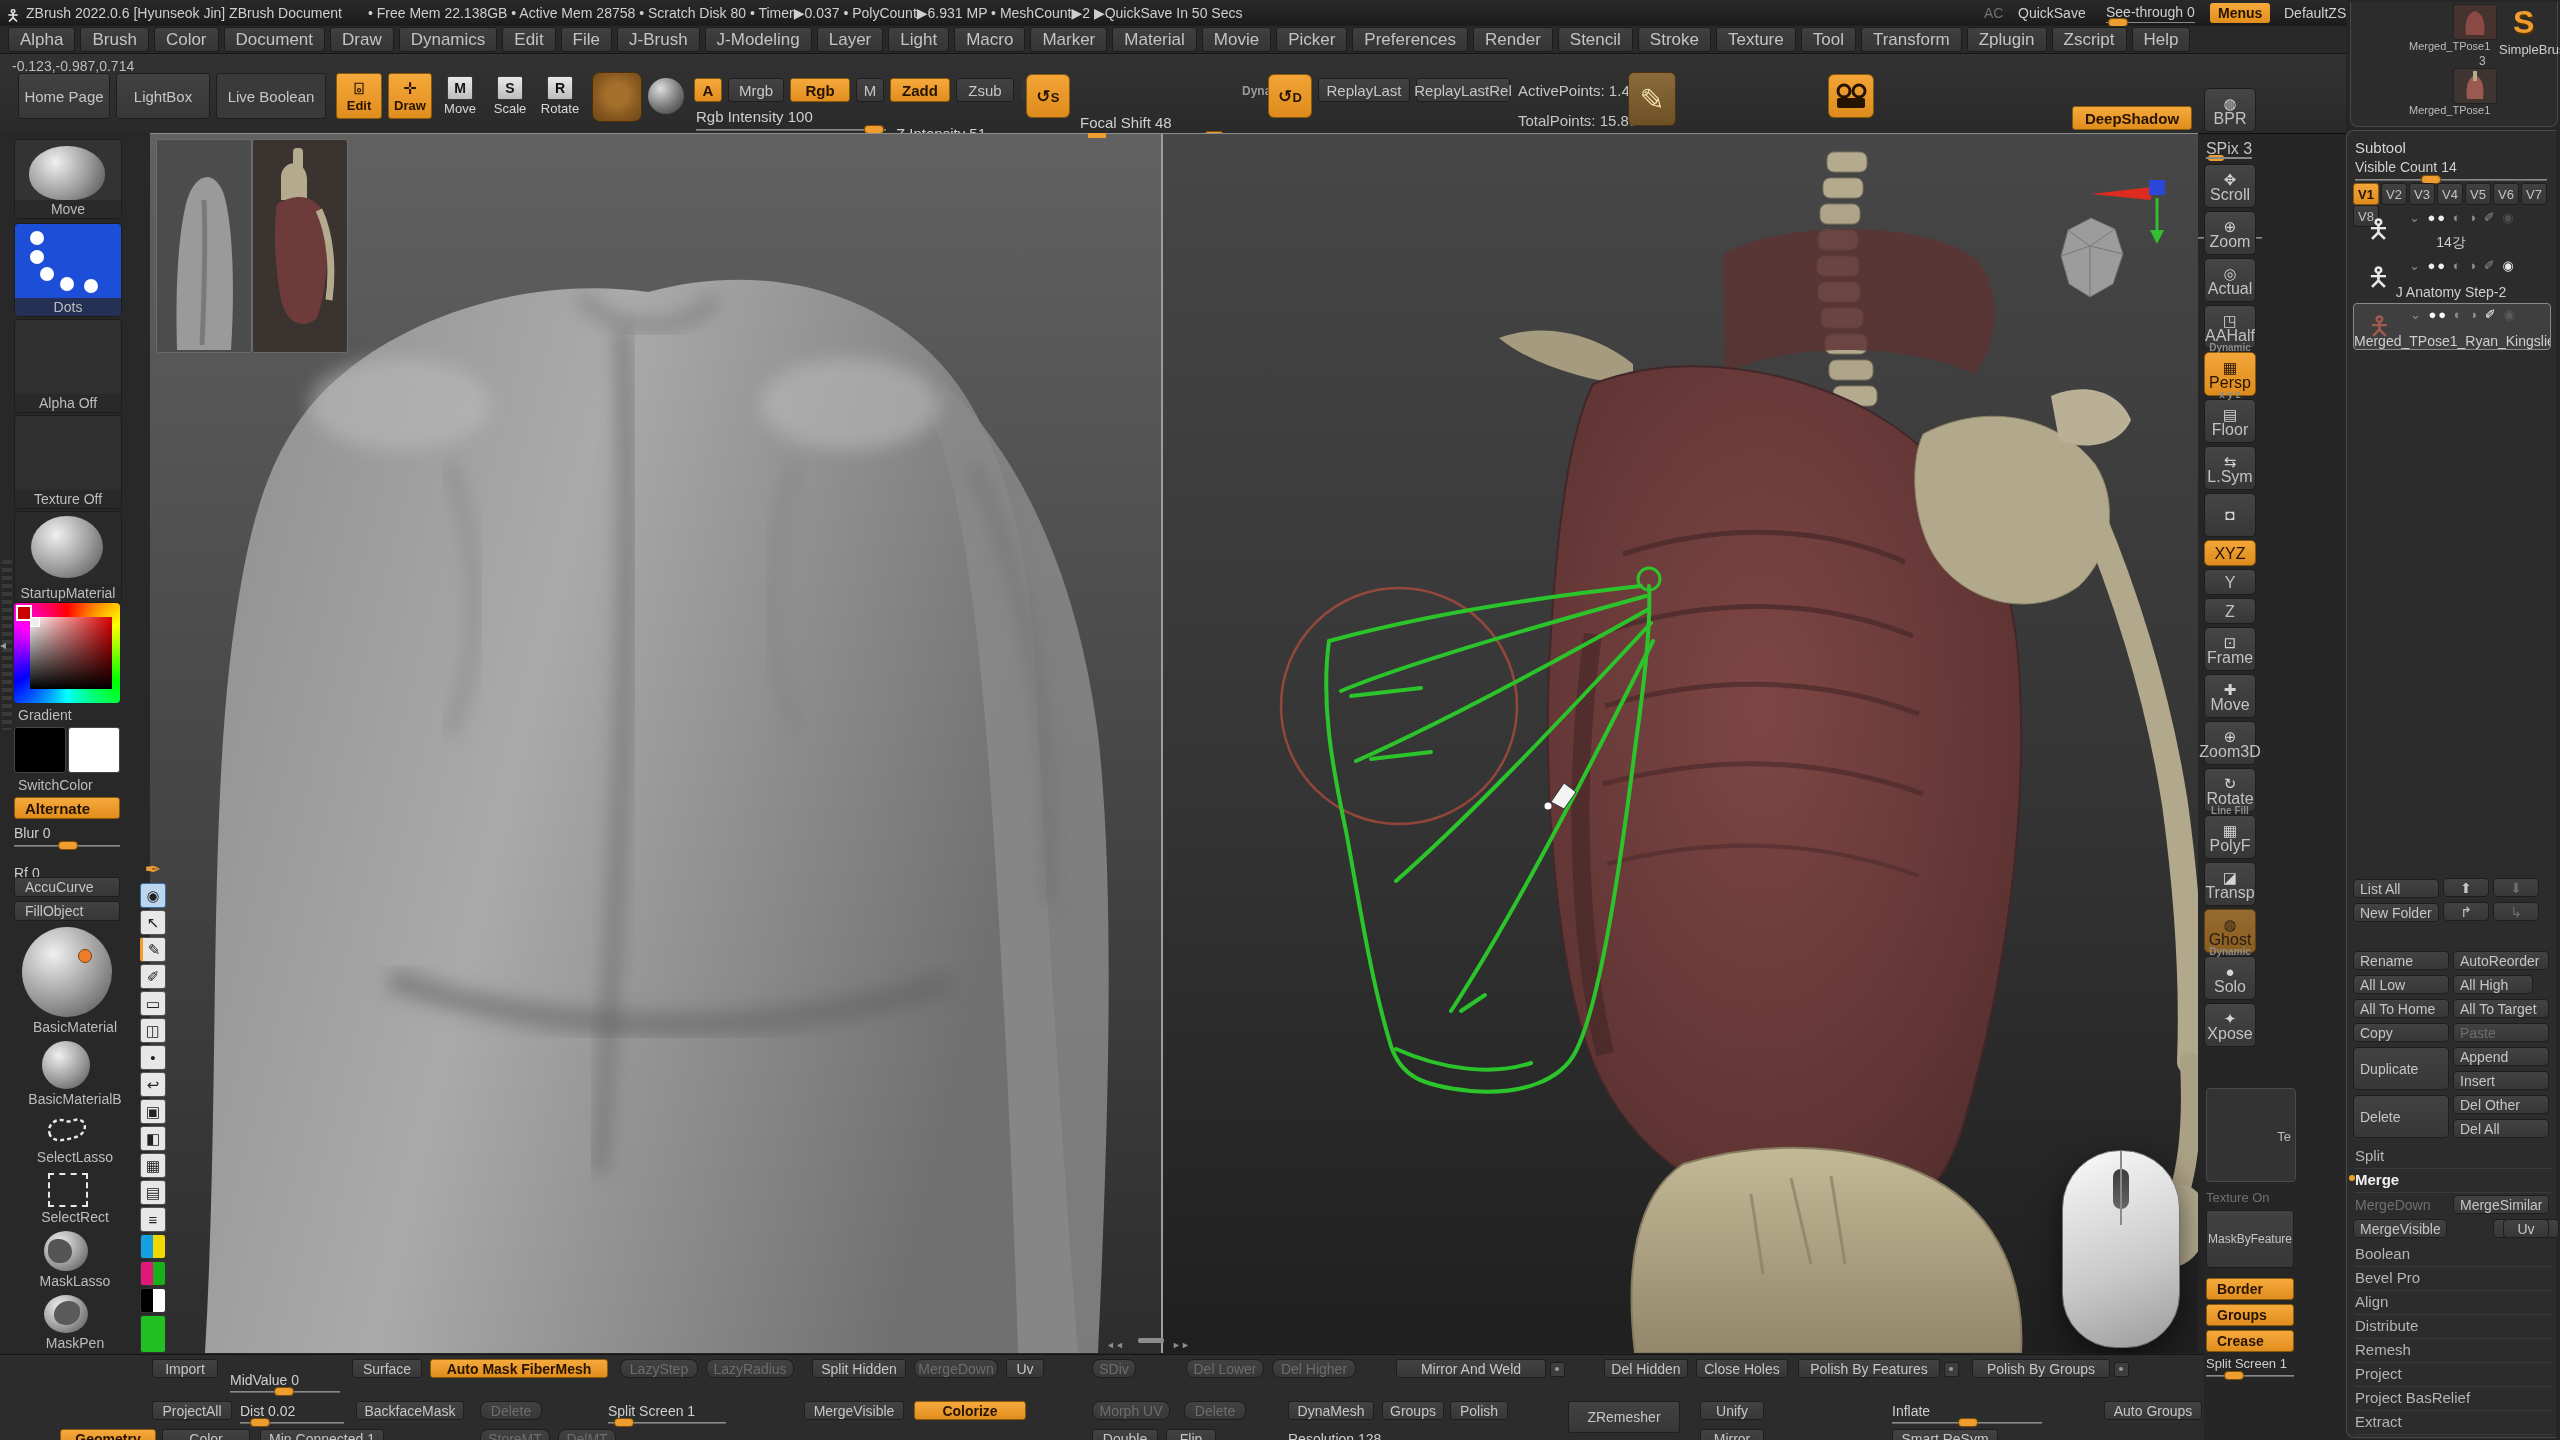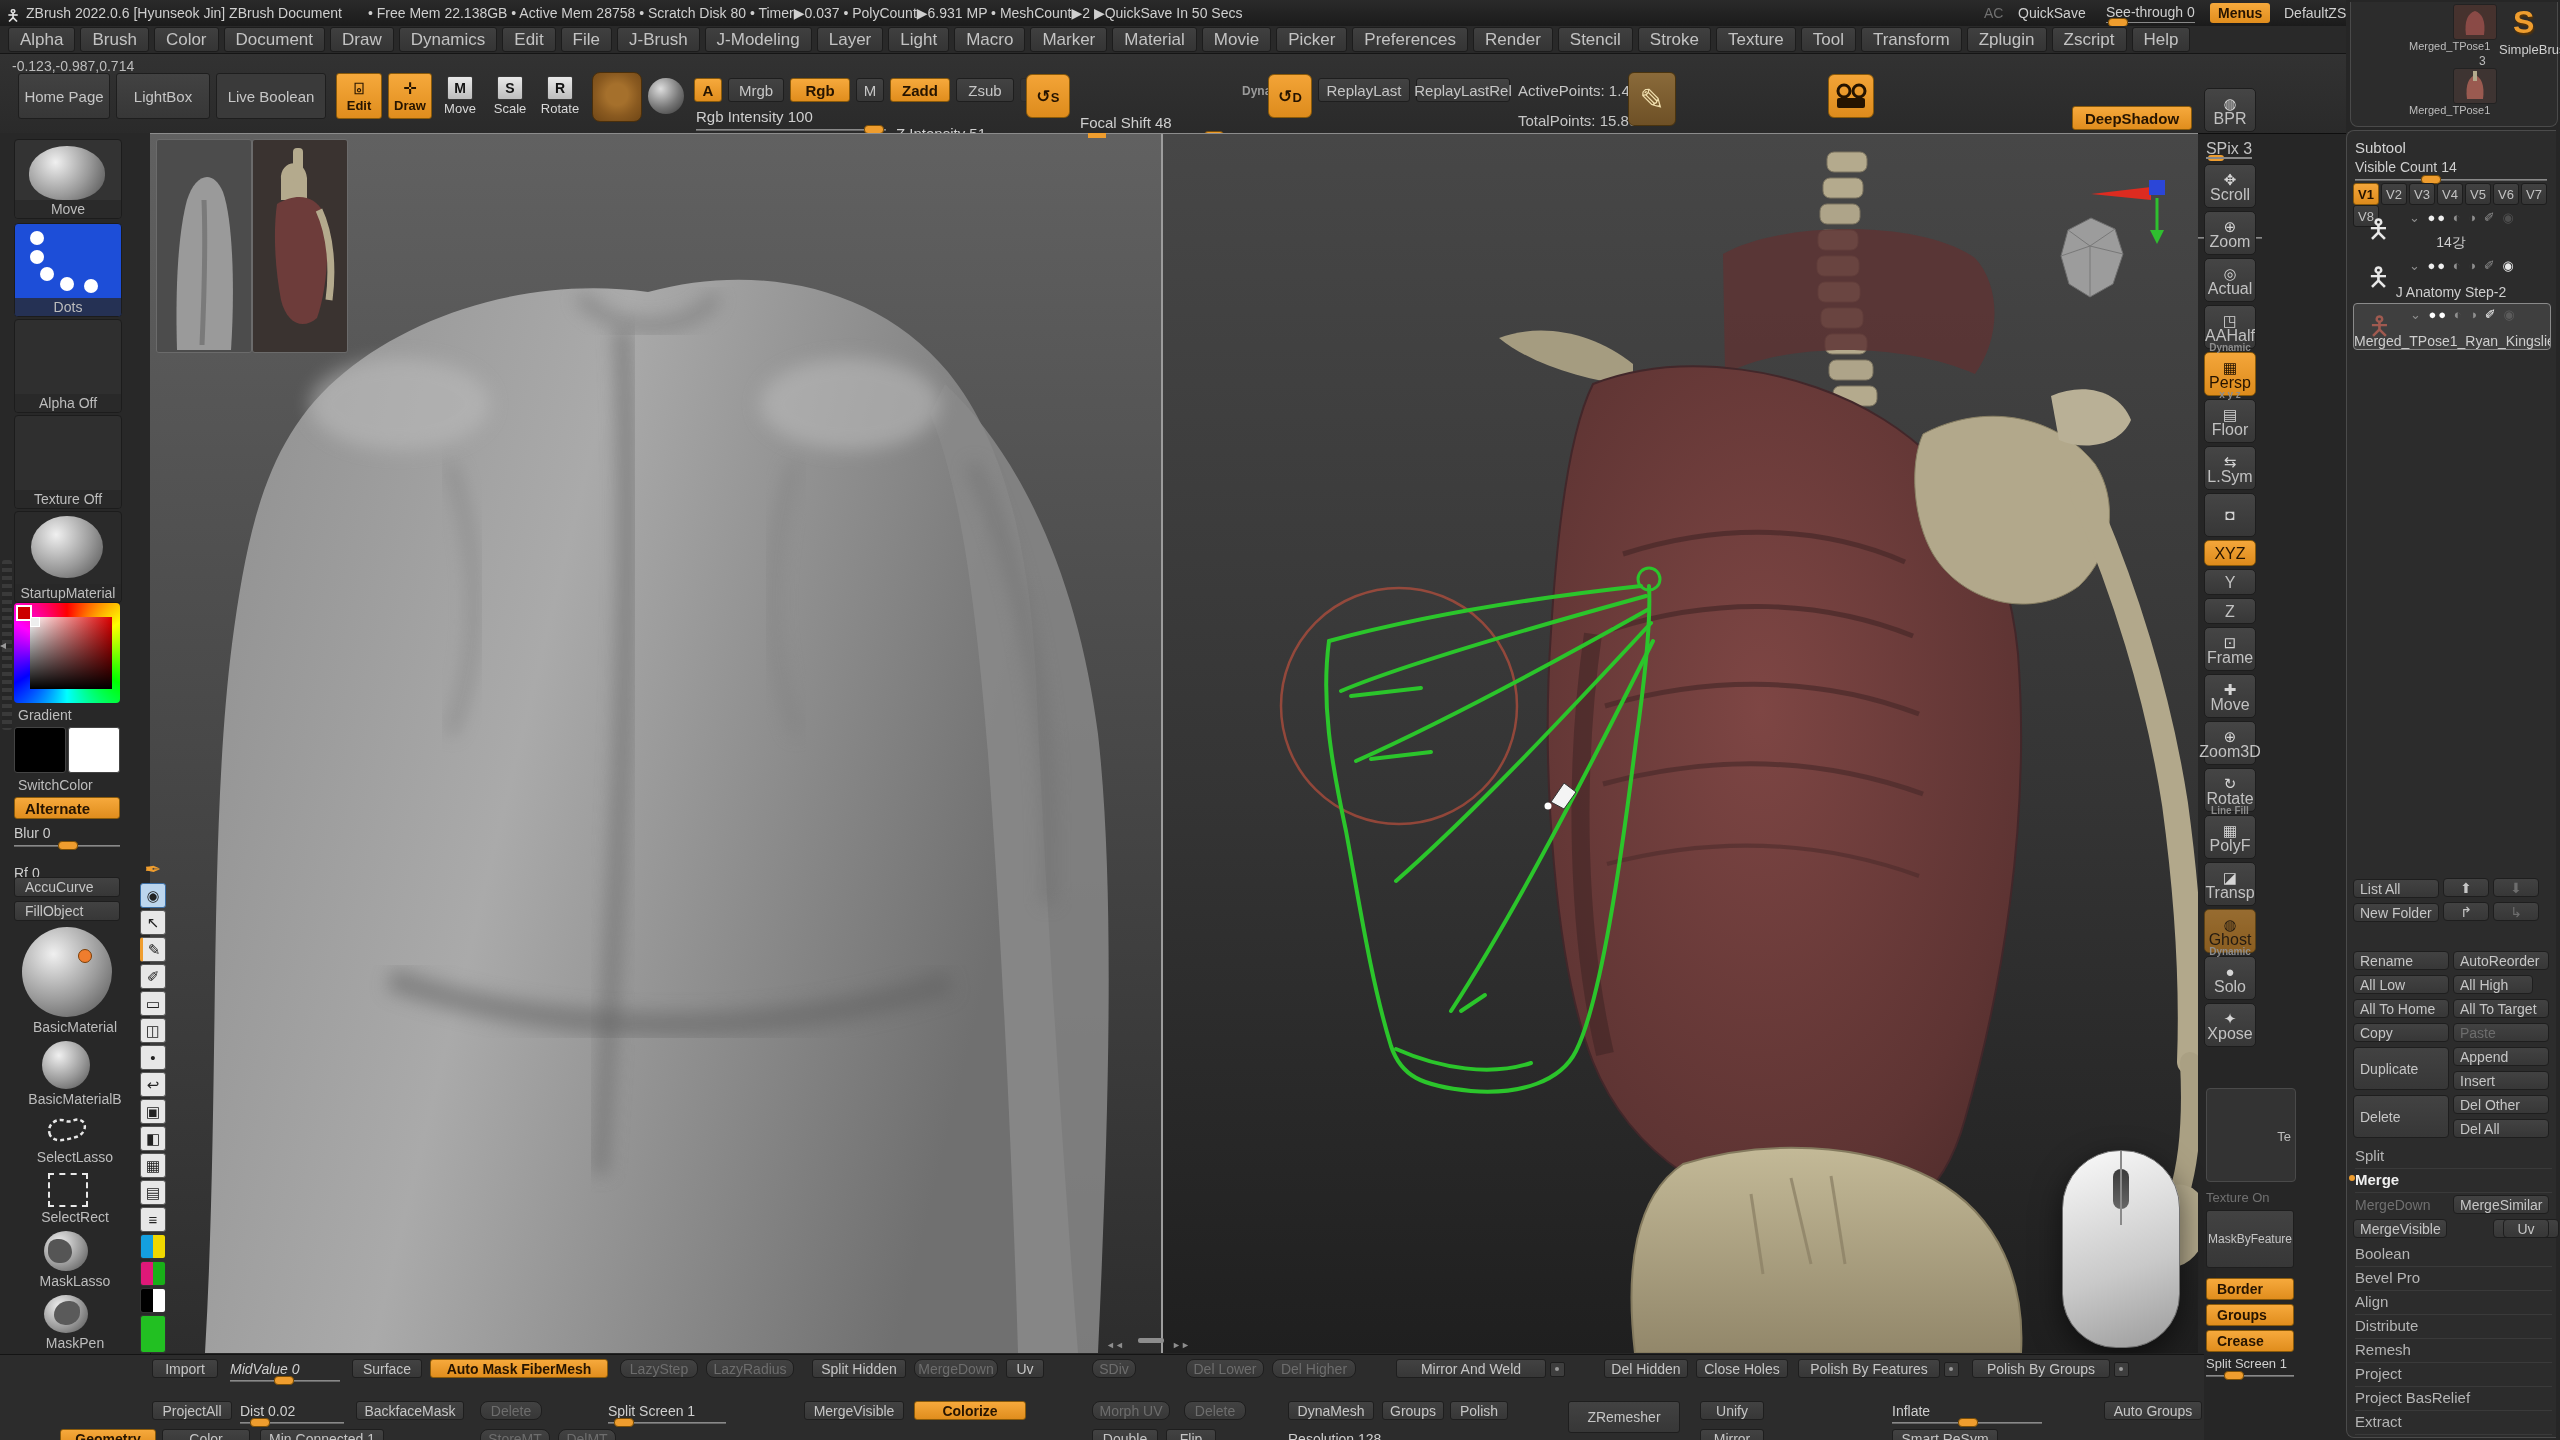--- a/index.html
+++ b/index.html
@@ -760,21 +760,21 @@
       <span class="seclbl" style="top:1210px;">Remesh</span>
       <span class="seclbl" style="top:1234px;">Project</span>
       <span class="seclbl" style="top:1258px;">Project BasRelief</span>
       <span class="seclbl" style="top:1282px;">Extract</span>
     </div>
   </div>
 
   <div class="abs" id="bottomtray">
 
     <div class="bt" style="left:152px;top:4px;width:66px;">Import</div>
-    <div class="bsl" style="left:230px;top:6px;width:110px;font-style:italic;"><span>MidValue 0</span><span class="track"></span><span class="nub" style="left:44px;"></span></div>
+    <div class="bsl" style="left:230px;top:17px;width:110px;"><span>MidValue 0</span><span class="track"></span><span class="nub" style="left:44px;"></span></div>
     <div class="bt" style="left:352px;top:4px;width:70px;">Surface</div>
     <div class="bt orange" style="left:430px;top:4px;width:178px;">Auto Mask FiberMesh</div>
     <div class="bt dim" style="left:620px;top:4px;width:78px;">LazyStep</div>
     <div class="bt dim" style="left:706px;top:4px;width:88px;">LazyRadius</div>
     <div class="bt" style="left:812px;top:4px;width:94px;">Split Hidden</div>
     <div class="bt dim" style="left:914px;top:4px;width:84px;">MergeDown</div>
     <div class="bt" style="left:1006px;top:4px;width:38px;">Uv</div>
     <div class="bt dim" style="left:1092px;top:4px;width:44px;">SDiv</div>
     <div class="bt dim" style="left:1186px;top:4px;width:78px;">Del Lower</div>
     <div class="bt dim" style="left:1272px;top:4px;width:84px;">Del Higher</div>

